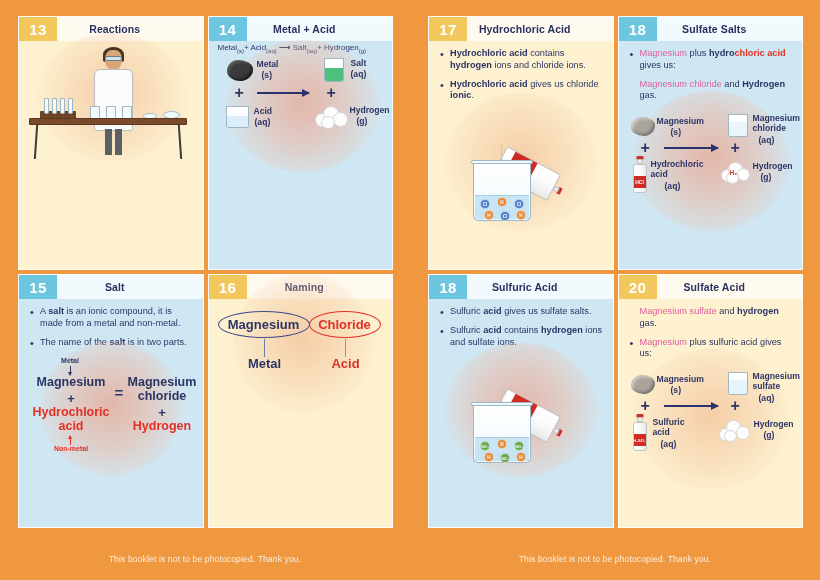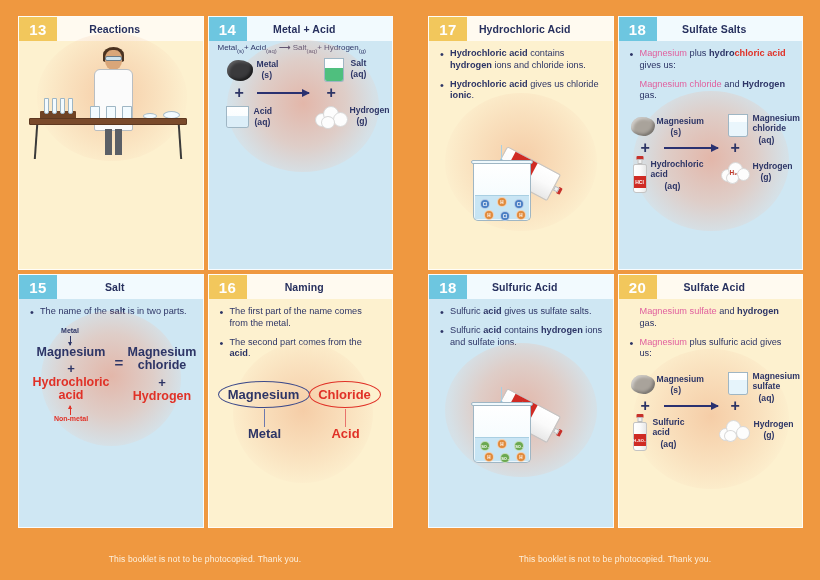--- a/index.html
+++ b/index.html
@@ -331,20 +331,21 @@
           </div>
         </div>
       </div>
 
       <div class="panel blue">
         <div class="panel-head">
           <div class="badge cyan">15</div>
           <div class="panel-title">Salt</div>
         </div>
         <div class="bullets">
+          <div class="bullet">A <span class="b">salt</span> is an ionic compound, it is made from a metal and non-metal.</div>
           <div class="bullet">The name of the <span class="b">salt</span> is in two parts.</div>
         </div>
         <div class="art">
           <div class="glow" style="left:22px; top:-16px; width:140px; height:135px;"></div>
           <div class="wordeq">
             <div class="we" style="left:26px; top:0px; width:50px; font-size:7px; color:#2d3566;">Metal</div>
             <div class="tick" style="left:51px; top:9px; height:9px;"></div>
             <div class="we" style="left:11px; top:19px; width:82px; font-size:12.5px; color:#2d3566;">Magnesium</div>
             <div class="we" style="left:41px; top:35px; width:22px; font-size:13px; color:#2d3566;">+</div>
             <div class="we" style="left:10px; top:49px; width:84px; font-size:12.5px; color:#e03127;">Hydrochloric<br>acid</div>
@@ -358,24 +359,20 @@
             <div class="we" style="left:107px; top:63px; width:72px; font-size:12.5px; color:#e03127;">Hydrogen</div>
           </div>
         </div>
       </div>
 
       <div class="panel cream">
         <div class="panel-head">
           <div class="badge yellow">16</div>
           <div class="panel-title">Naming</div>
         </div>
-        <div class="bullets">
-          <div class="bullet">The first part of the name comes from the metal.</div>
-          <div class="bullet">The second part comes from the <span class="b">acid</span>.</div>
-        </div>
         <div class="art">
           <div class="glow" style="left:24px; top:-26px; width:140px; height:140px;"></div>
           <div>
             <div class="oval navy" style="left:9px; top:12px; width:92px; height:27px;">Magnesium</div>
             <div class="oval red" style="left:100px; top:12px; width:72px; height:27px;">Chloride</div>
             <div class="leader" style="left:55px; top:40px; height:18px;"></div>
             <div class="leader r" style="left:136px; top:40px; height:18px;"></div>
             <div class="we" style="left:28px; top:58px; width:56px; font-size:13px; color:#2d3566;">Metal</div>
             <div class="we" style="left:113px; top:58px; width:48px; font-size:13px; color:#e03127;">Acid</div>
           </div>

